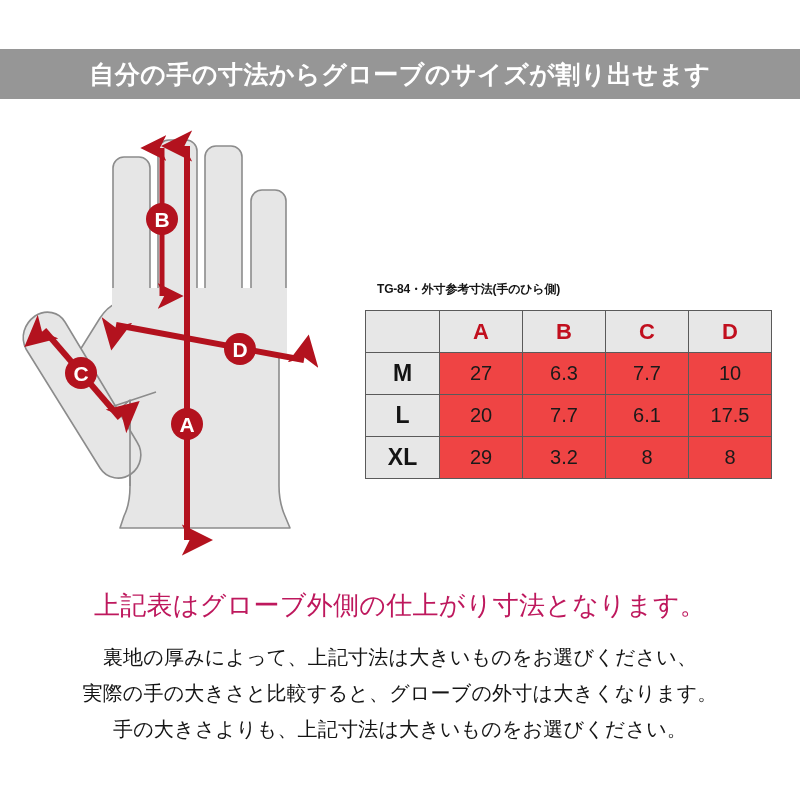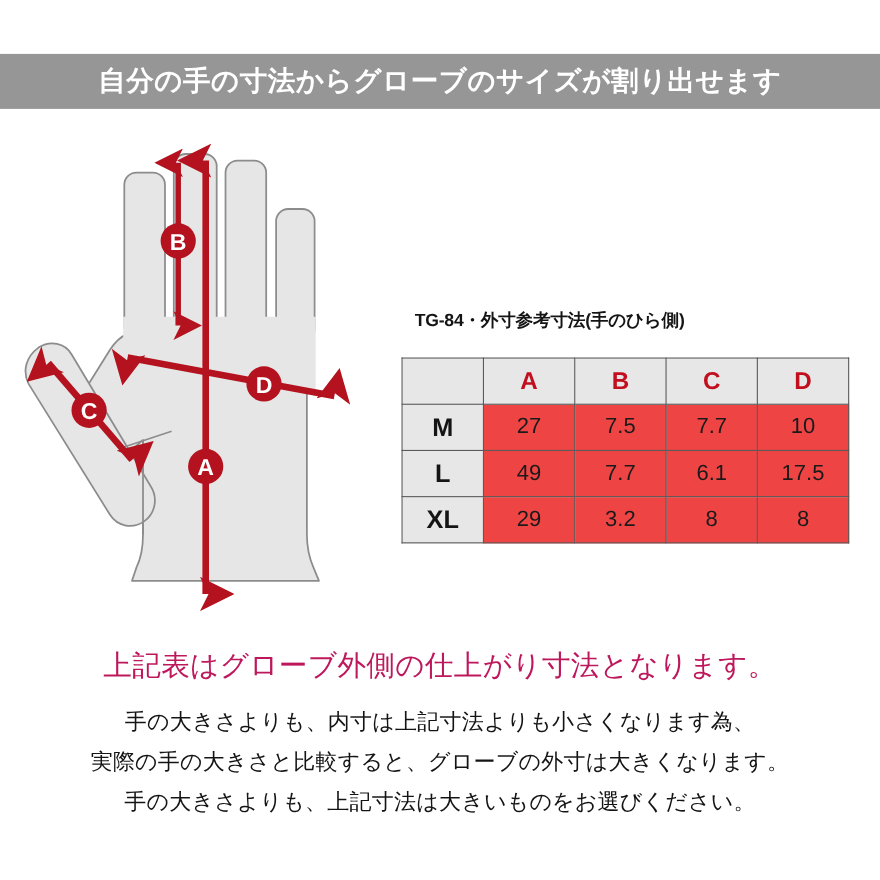--- a/index.html
+++ b/index.html
@@ -56,24 +56,24 @@
   }
 
   
   #table-block {
     position: absolute;
     left: 365px;
     top: 281px;
     width: 406px;
   }
   #table-title {
-    font-size: 16px;
+    font-size: 12px;
     font-weight: bold;
     color: #141414;
-    margin: 0 0 23px 12px;
+    margin: 0 0 12px 12px;
     white-space: nowrap;
     letter-spacing: -0.2px;
   }
   table.size-table {
     border-collapse: collapse;
     width: 406px;
     table-layout: fixed;
   }
   table.size-table td,
   table.size-table th {
@@ -253,44 +253,44 @@
           <th>A</th>
           <th>B</th>
           <th>C</th>
           <th>D</th>
         </tr>
       </thead>
       <tbody>
         <tr>
           <th class="row-head">M</th>
           <td>27</td>
-          <td>7.5</td>
+          <td>6.3</td>
           <td>7.7</td>
           <td>10</td>
         </tr>
         <tr>
           <th class="row-head">L</th>
-          <td>49</td>
+          <td>20</td>
           <td>7.7</td>
           <td>6.1</td>
           <td>17.5</td>
         </tr>
         <tr>
           <th class="row-head">XL</th>
           <td>29</td>
           <td>3.2</td>
           <td>8</td>
           <td>8</td>
         </tr>
       </tbody>
     </table>
   </div>
 
   <div id="footer-text">
     <p id="footer-lead">上記表はグローブ外側の仕上がり寸法となります。</p>
     <div id="footer-sub-lines">
-      <p class="footer-sub">手の大きさよりも、内寸は上記寸法よりも小さくなります為、</p>
+      <p class="footer-sub">裏地の厚みによって、上記寸法は大きいものをお選びください、</p>
       <p class="footer-sub">実際の手の大きさと比較すると、グローブの外寸は大きくなります。</p>
       <p class="footer-sub">手の大きさよりも、上記寸法は大きいものをお選びください。</p>
     </div>
   </div>
 
 </div>
 
 </body></html>

